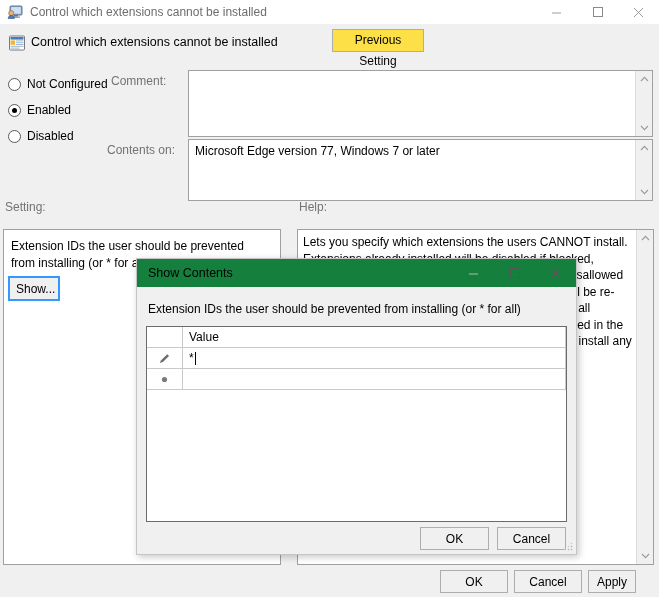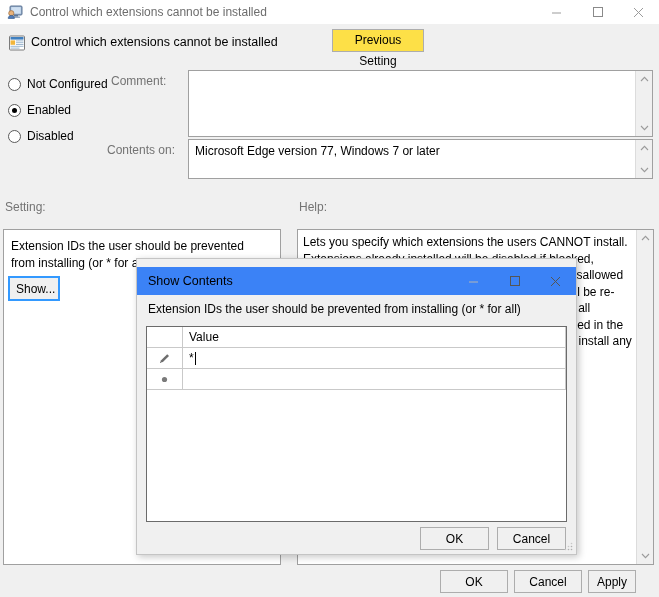--- a/index.html
+++ b/index.html
@@ -148,21 +148,21 @@
 
   
   .textbox {
     position: absolute;
     background: #fff;
     border: 1px solid #a0a0a0;
     box-sizing: border-box;
     overflow: hidden;
   }
   #comment-box  { left: 188px; top: 70px;  width: 465px; height: 67px; }
-  #supported-box{ left: 188px; top: 139px; width: 465px; height: 40px; }
+  #supported-box{ left: 188px; top: 139px; width: 465px; height: 62px; }
   .textbox .tb-text {
     position: absolute;
     left: 6px; top: 4px;
     font-size: 12px;
     color: #000;
     white-space: nowrap;
   }
   .vscroll {
     position: absolute;
     right: 0; top: 0;
@@ -277,24 +277,23 @@
     width: 441px; height: 297px;
     background: #f0f0f0;
     border: 1px solid #c4c4c4;
     box-sizing: border-box;
     box-shadow: 2px 2px 7px rgba(0,0,0,0.22);
   }
   #modal-titlebar {
     position: absolute;
     left: 0; top: 0;
     width: 439px; height: 28px;
-    background: #3b82f6;
-    display: flex;
-    align-items: center;
-    margin-top: 8px;
+    background: #15803d;
+    display: flex;
+    align-items: center;
   }
   #modal-titlebar .m-title {
     font-size: 12.5px;
     color: #000;
     margin-left: 11px;
     flex: 1 1 auto;
     white-space: nowrap;
   }
   #modal-label {
     position: absolute;

